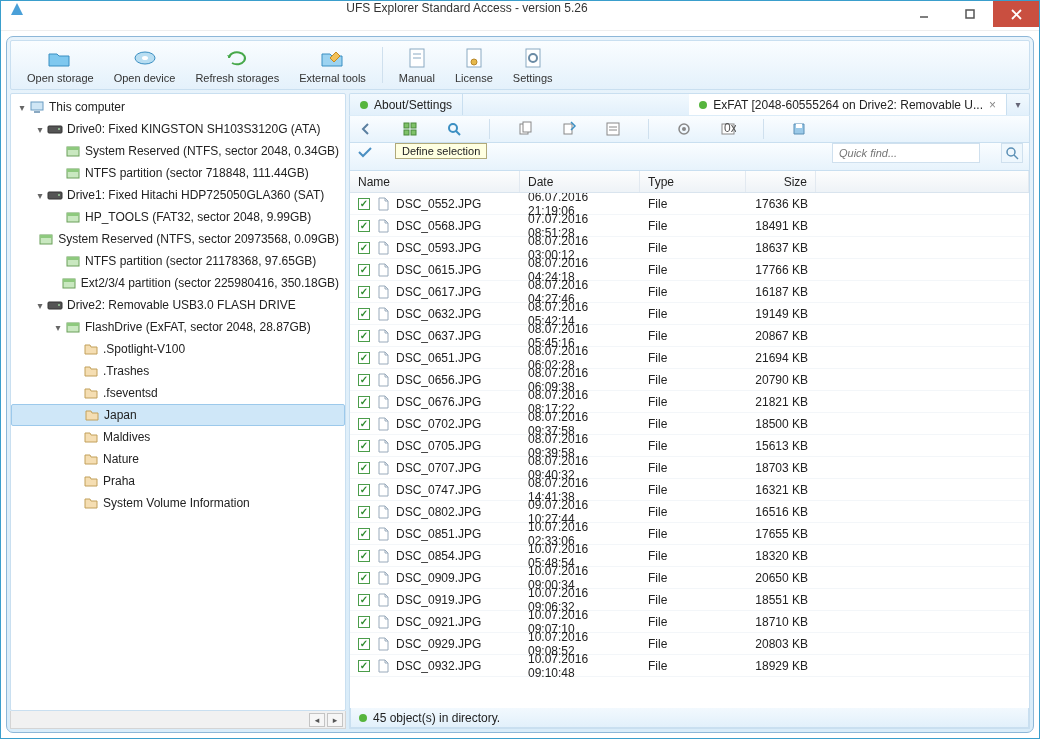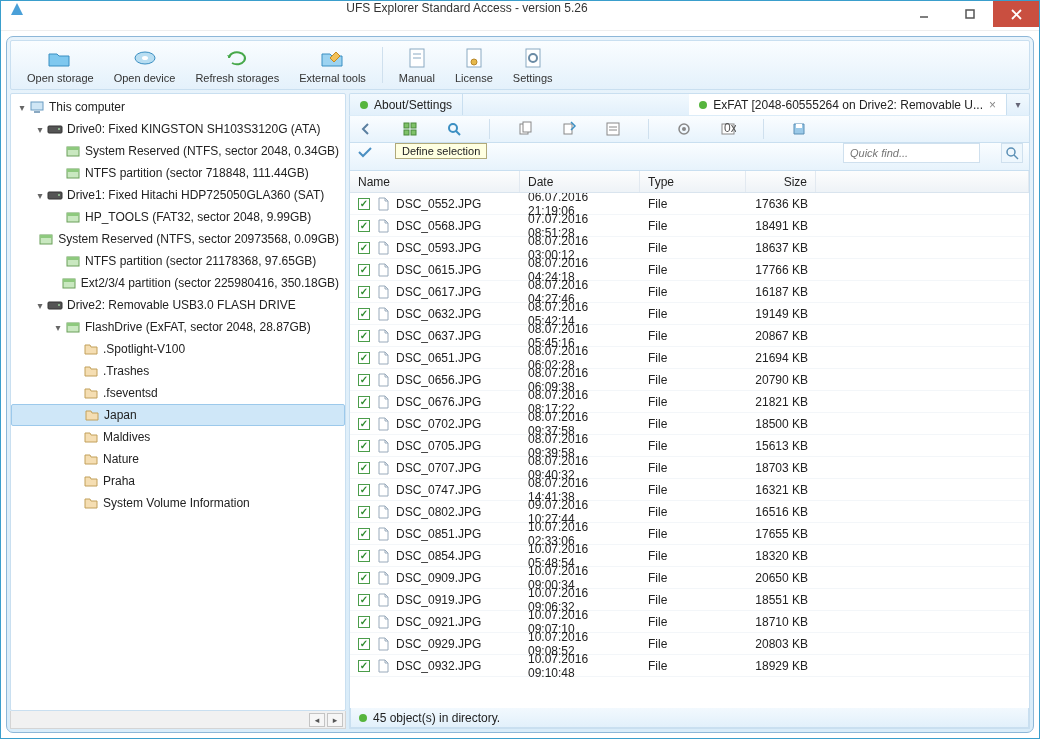--- a/index.html
+++ b/index.html
@@ -37,21 +37,21 @@
 .tab.active{background:#fff}
 .tab .close-x{color:#888;font-size:12px;cursor:pointer}
 .tabs .spacer{flex:1}
 .tabs .menu-chevron{width:22px;display:flex;align-items:center;justify-content:center;font-size:10px;color:#667;cursor:pointer}
 .sub-toolbar{height:28px;background:linear-gradient(#fafdff,#e7f3fc);border:1px solid #c9dff0;border-top:1px solid #dcecf8;display:flex;align-items:center;padding:0 4px;gap:20px}
 .sub-toolbar .sbtn{width:24px;height:22px;display:flex;align-items:center;justify-content:center;cursor:pointer;border-radius:2px}
 .sub-toolbar .vsep{width:1px;height:20px;background:#cfe0ee;margin:0 3px}
 .define-bar{height:28px;background:linear-gradient(#fafdff,#e7f3fc);border:1px solid #c9dff0;border-top:none;display:flex;align-items:flex-start;padding:0 6px;gap:21px}
 .define-bar .tooltip{background:#ffffe1;border:1px solid #b0a97a;padding:1px 6px;font-size:11px}
 .define-bar .spacer{flex:1}
-.define-bar .search{width:137px;height:20px;border:1px solid #cfe0ee;background:#fff;padding:0 6px;font-style:italic;color:#999;font-size:11px}
+.define-bar .search{width:148px;height:20px;border:1px solid #cfe0ee;background:#fff;padding:0 6px;font-style:italic;color:#999;font-size:11px}
 .define-bar .search-btn{width:22px;height:20px;border:1px solid #cfe0ee;background:#eef7fd;display:flex;align-items:center;justify-content:center;cursor:pointer}
 .grid-wrap{flex:1;background:#fff;border:1px solid #c9dff0;border-top:none;display:flex;flex-direction:column;min-height:0}
 .grid-head{display:flex;height:22px;background:linear-gradient(#fdfdfd,#eef3f7);border-bottom:1px solid #d9e4ee}
 .grid-head .col{padding:0 8px;display:flex;align-items:center;font-size:12px;color:#222;border-right:1px solid #e2e9f0;cursor:pointer}
 .col.name{width:170px}
 .col.date{width:120px}
 .col.type{width:106px}
 .col.size{width:70px;justify-content:flex-end}
 .col.rest{flex:1}
 .grid-body{flex:1;overflow-y:scroll}

